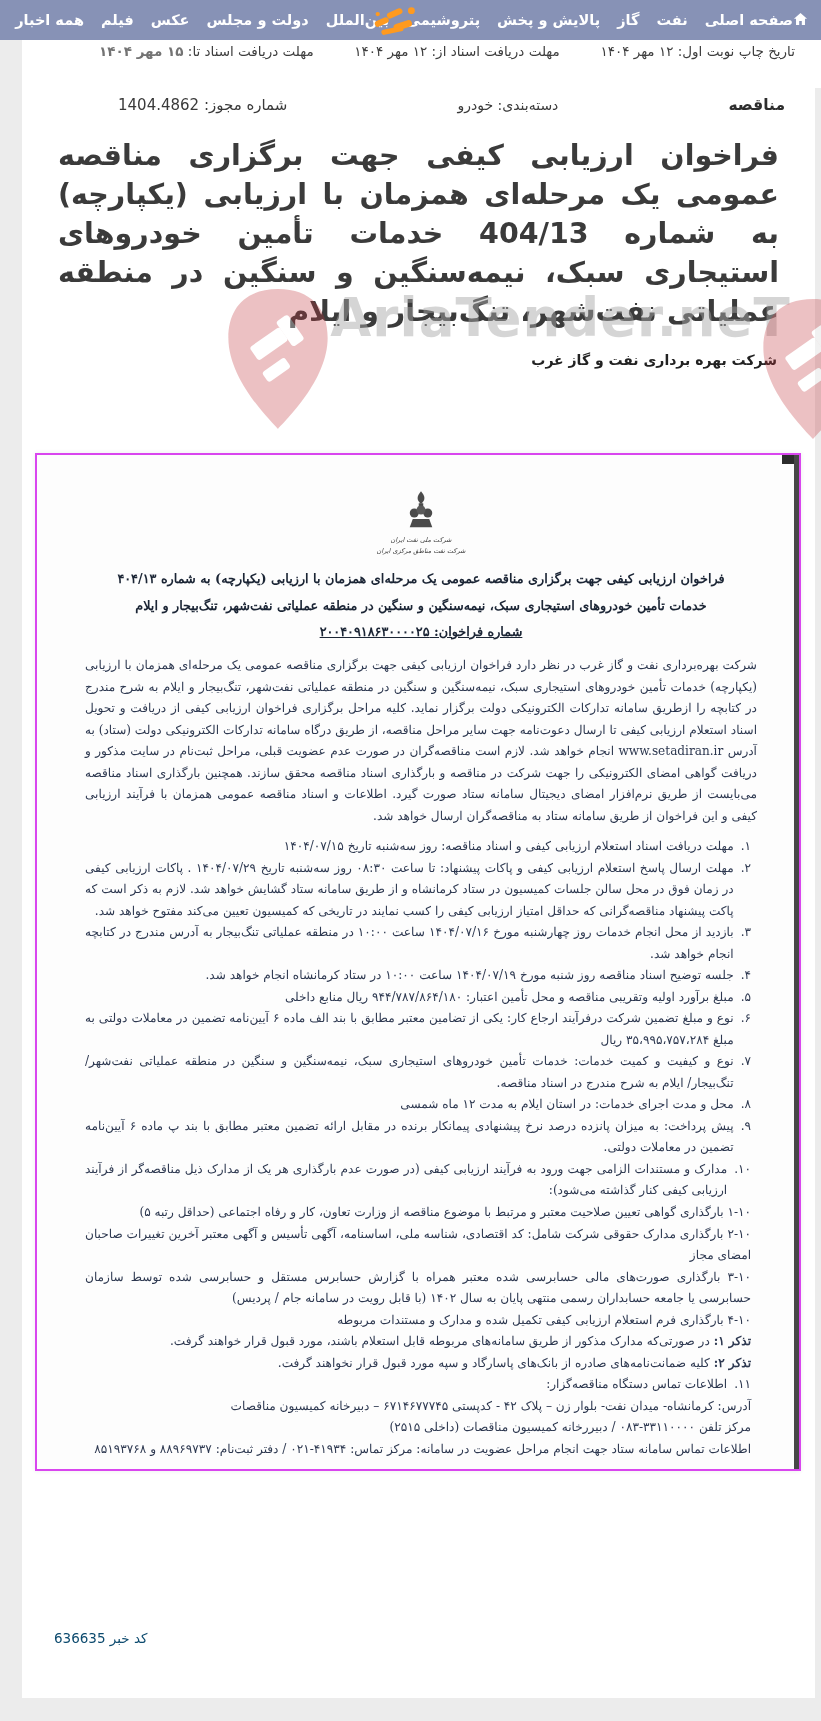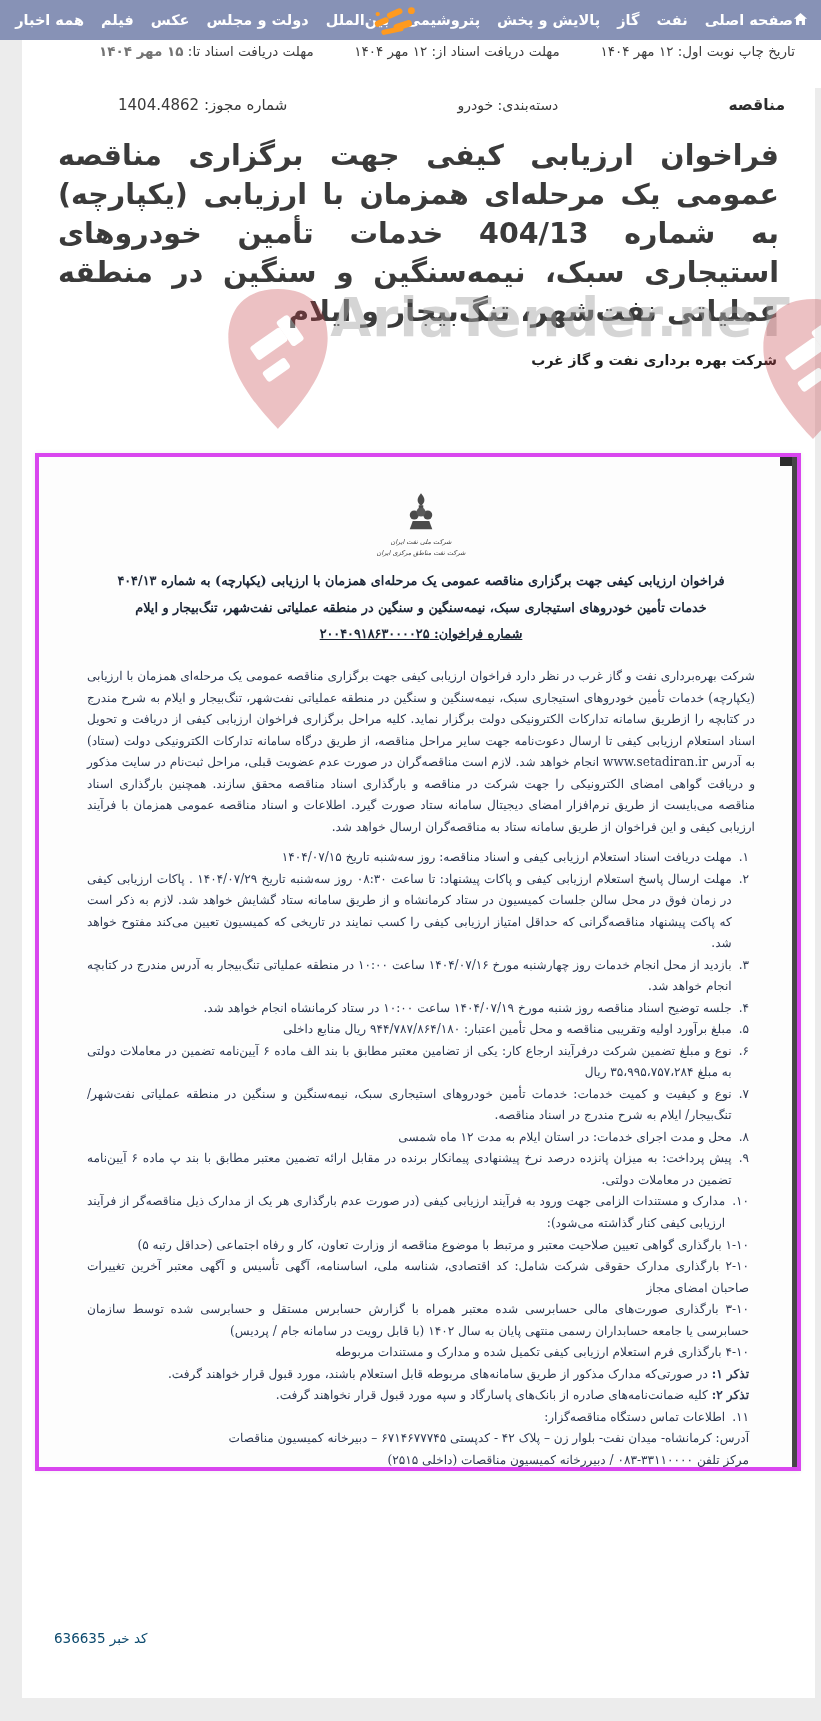--- a/index.html
+++ b/index.html
@@ -39,31 +39,31 @@
   .watermark { position:absolute; top:0; left:0; right:0; height:100%; pointer-events:none; z-index:4; }
   .wm-text { position:absolute; top:287px; left:300px; right:0; text-align:center;
              font-size:53px; font-weight:bold; letter-spacing:1px; color:rgba(167,167,167,.48);
              direction:ltr; font-family:"DejaVu Sans", sans-serif; }
   .wm-logo { position:absolute; width:112px; height:152px; opacity:.30; }
   .wm-logo.one { left:222px; top:283px; }
   .wm-logo.two { left:757px; top:293px; }
 
   
   .scan { position:absolute; top:365px; left:13px; width:766px; height:1018px; background:#fdfdfd;
-          border:4px solid #d946ef; box-shadow:0 0 5px rgba(0,0,0,.07);
+          border:2px solid #d946ef; box-shadow:0 0 5px rgba(0,0,0,.07);
           padding:34px 42px 16px 48px; overflow:hidden;
           font-family:"DejaVu Serif", serif; color:#2d3850; cursor:pointer; }
   .scan-edge { position:absolute; top:0; right:0; width:5px; height:100%; background:#474747; }
   .scan-corner { position:absolute; top:0; right:5px; width:12px; height:9px; background:#2c2c2c; }
 
   .letterhead { text-align:center; margin-bottom:10px; }
   .lh-line { font-size:6.5px; color:#3e3e3e; line-height:1.65; font-style:italic; }
 
   .doc-t { text-align:center; font-weight:bold; color:#1b2535; font-size:12.8px; line-height:2.05; }
-  .doc-t.underline { text-decoration:underline; margin-bottom:19px; }
+  .doc-t.underline { text-decoration:underline; margin-bottom:10px; }
 
   .doc-par { font-size:12.1px; line-height:1.78; text-align:justify; margin-bottom:9px; }
   .doc-link { direction:ltr; unicode-bidi:embed; }
 
   .doc-item { display:flex; gap:7px; font-size:12.1px; line-height:1.78; text-align:justify; padding-right:6px; }
   .doc-item .num { flex:0 0 auto; }
   .doc-item .txt { flex:1; }
   .doc-sub, .doc-note, .doc-contact { font-size:12.1px; line-height:1.78; text-align:justify; padding-right:6px; }
   .doc-note .lbl { font-weight:bold; }
 

